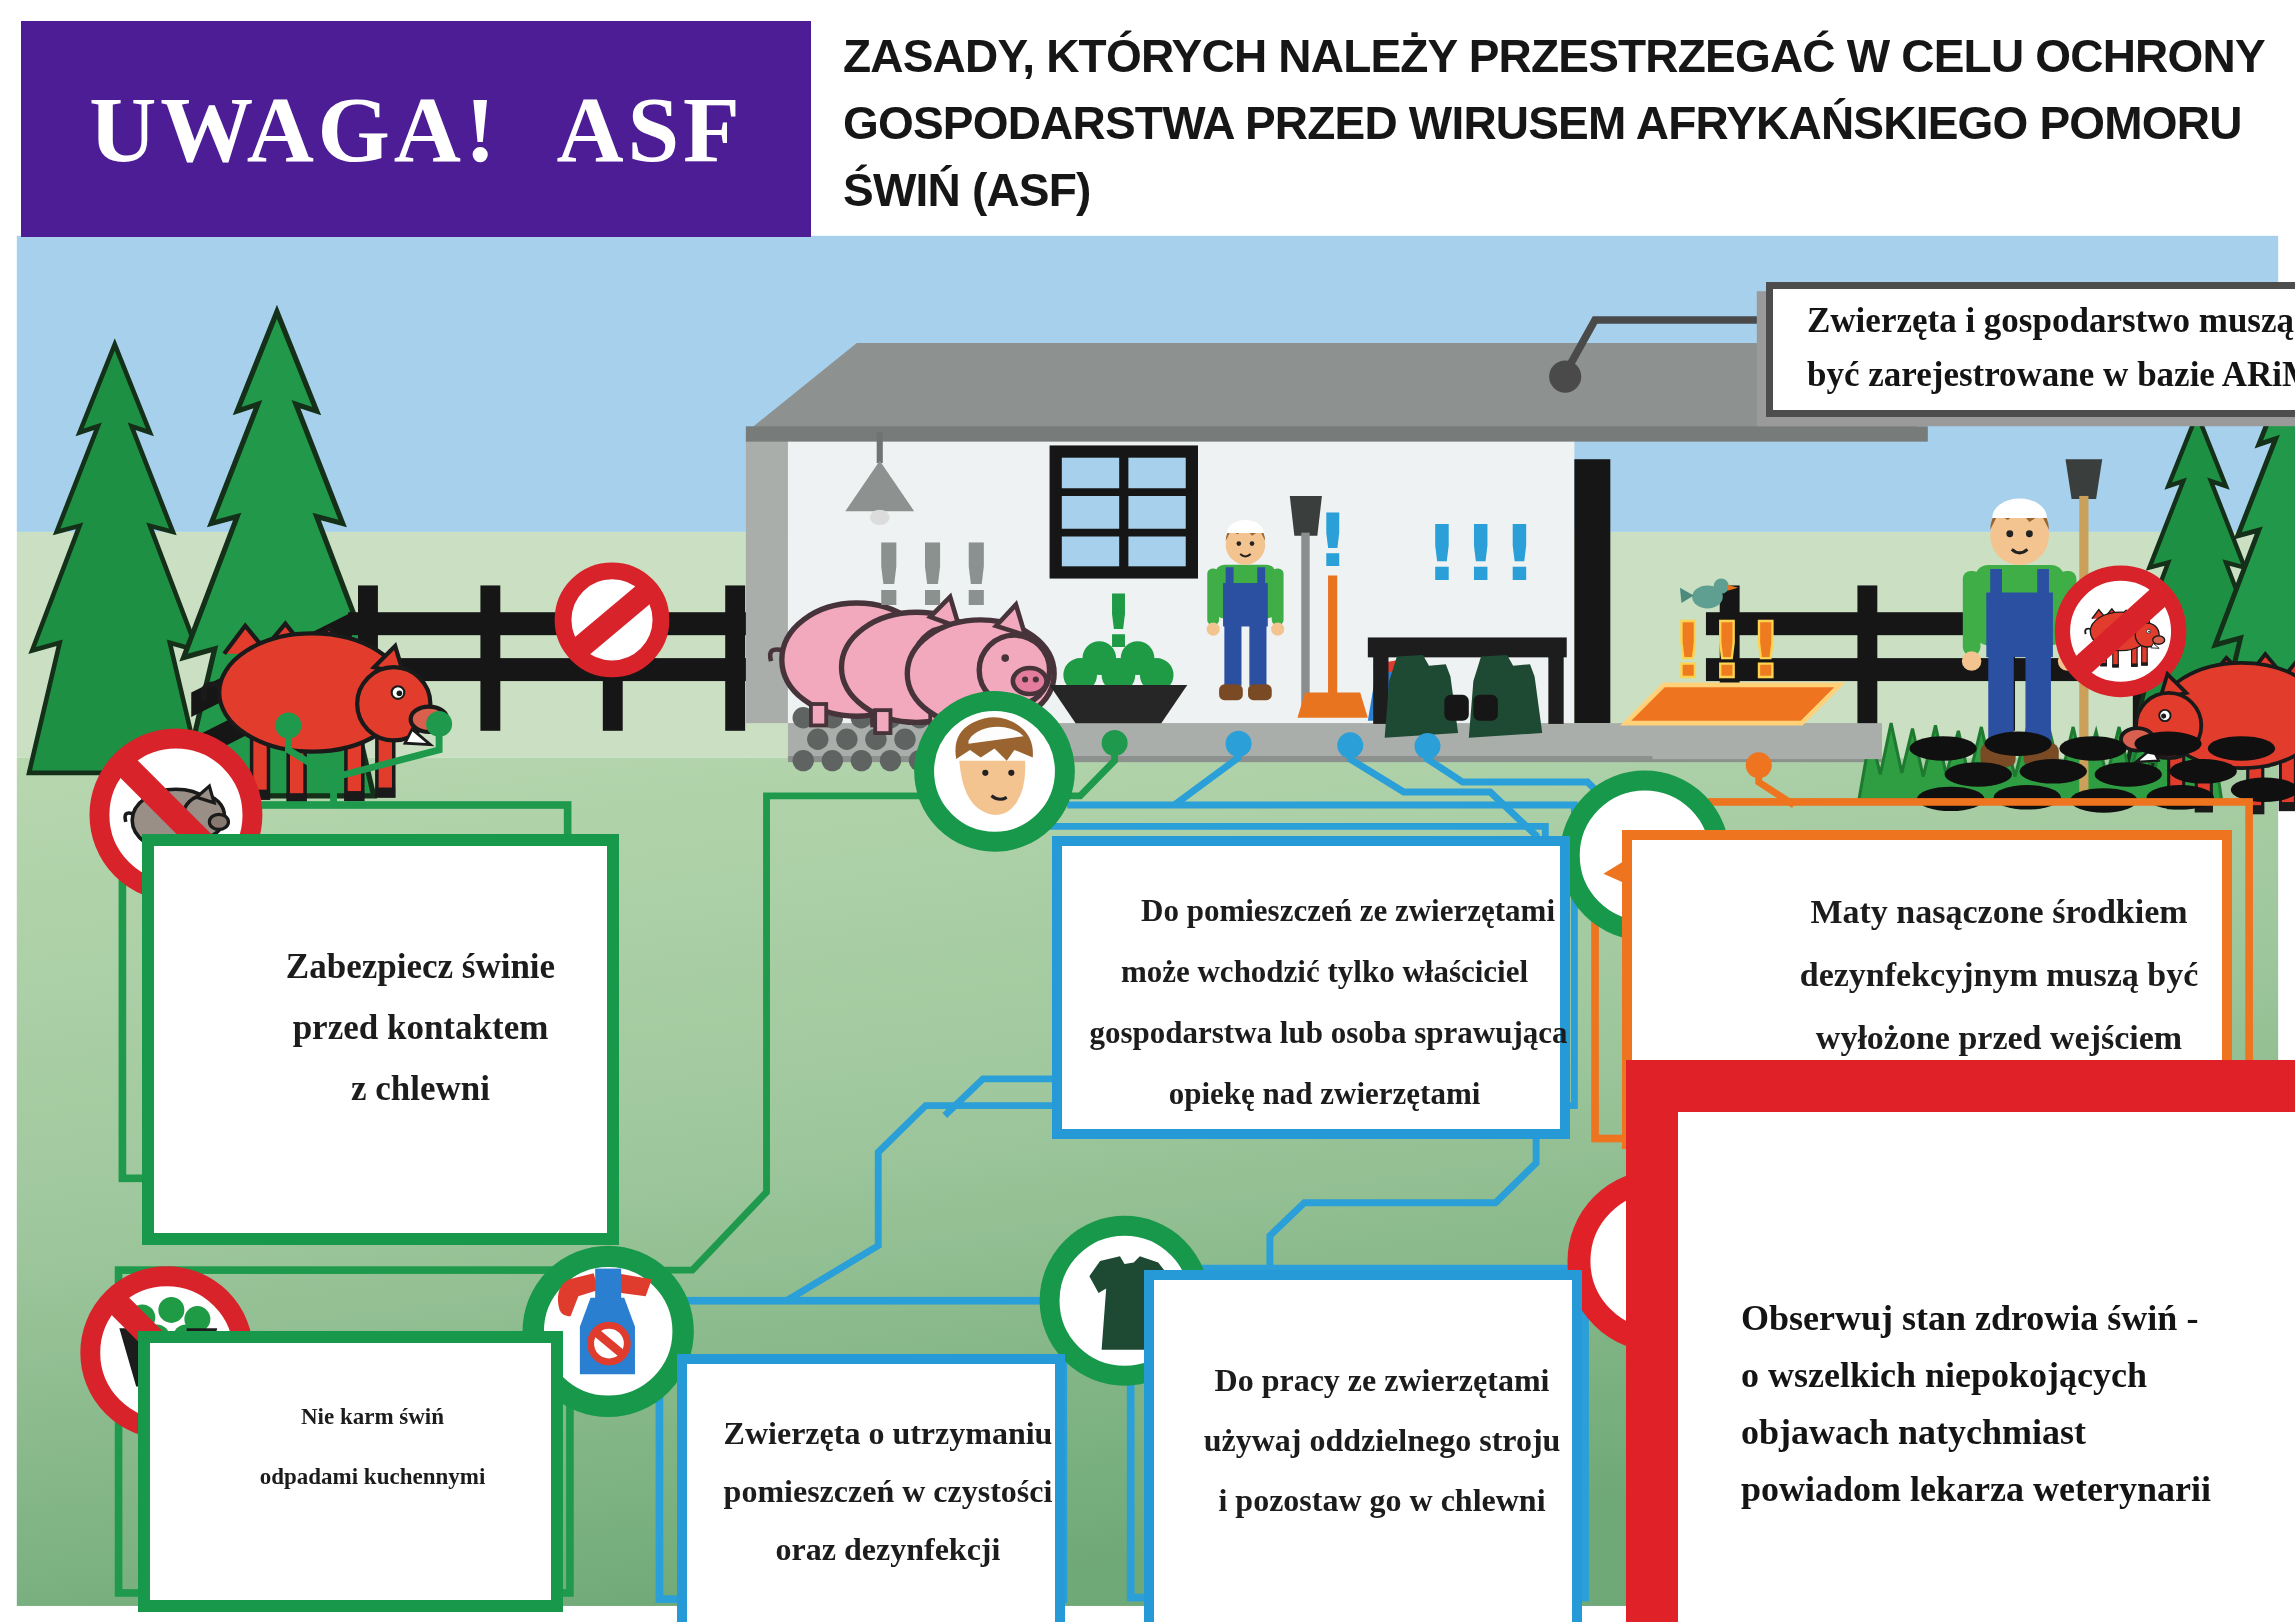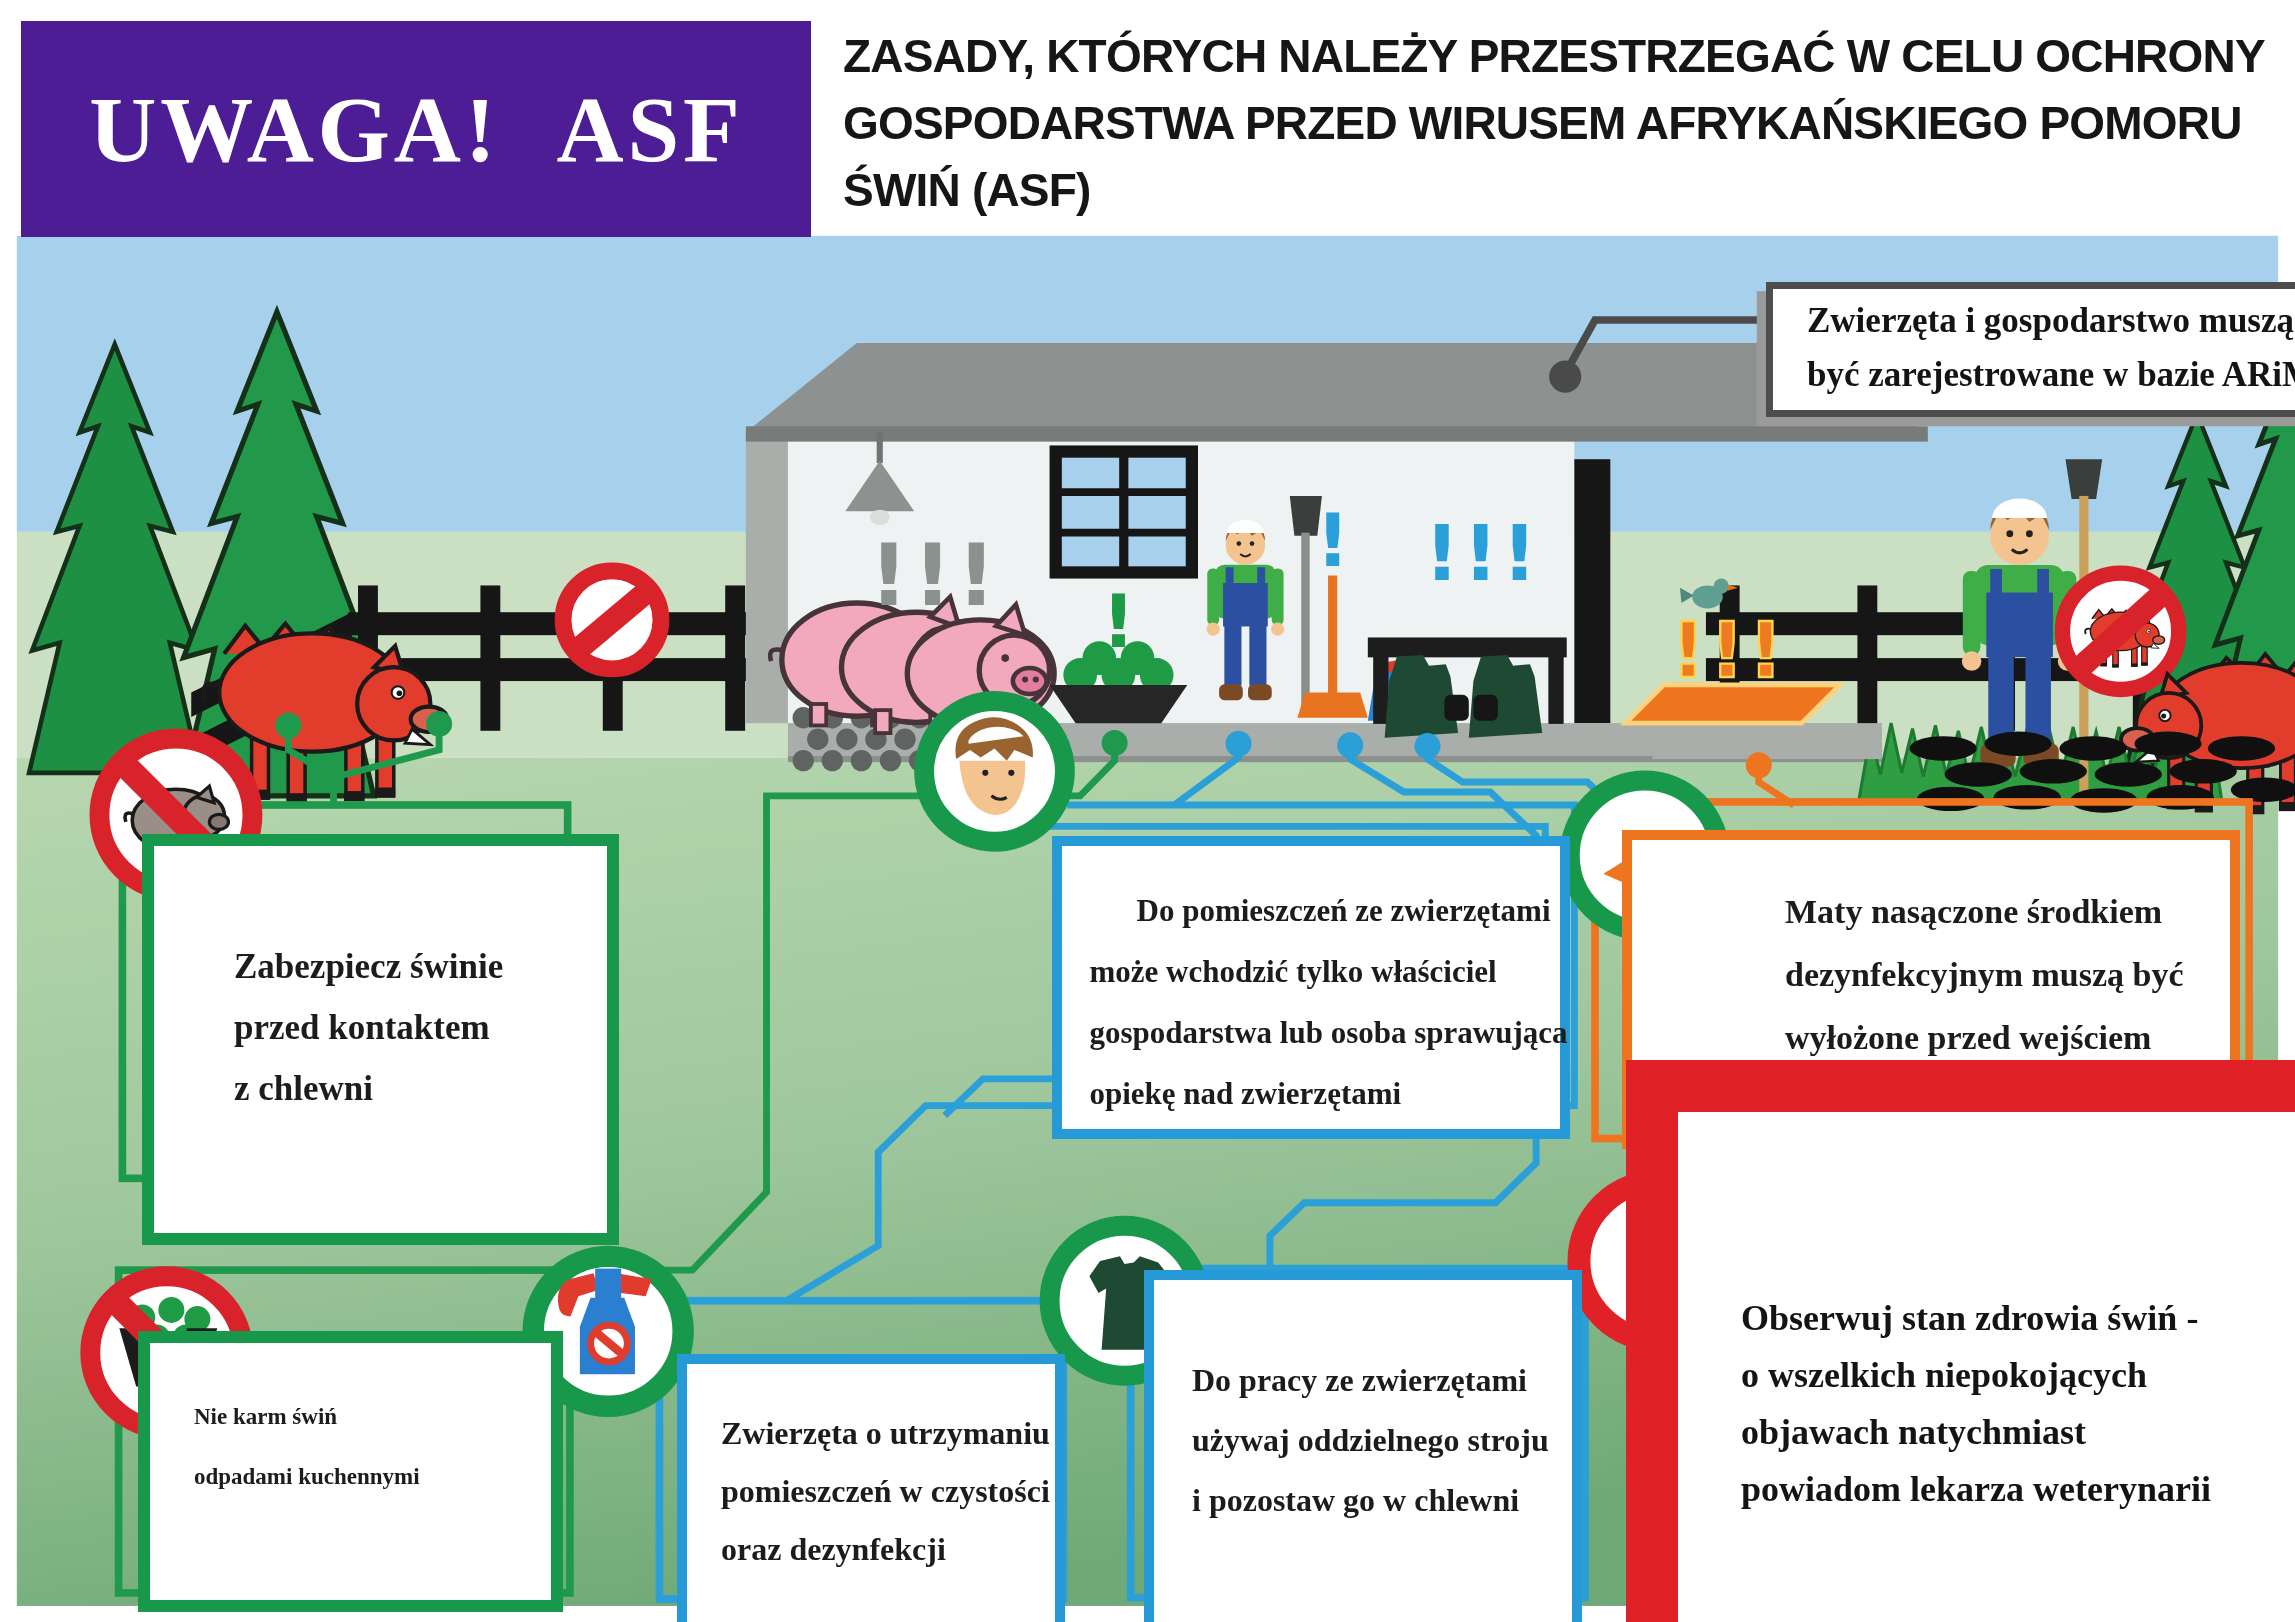--- a/index.html
+++ b/index.html
@@ -13,29 +13,29 @@
   
   #title{left:843px;top:23px;width:1439px;color:#161616;
          font-family:"Liberation Sans", sans-serif;font-weight:bold;font-size:46px;line-height:67px;}
   #title div{white-space:nowrap;letter-spacing:-0.8px;}
   
   #arimr{left:1766px;top:282px;width:507px;height:116px;background:#ffffff;
          border:7.7px solid #4d4d4d;box-shadow:-9.2px 9.2px 0 0 #9a9a9a;
          font-weight:bold;font-size:35px;line-height:54px;padding:4.6px 0 0 34px;color:#141414;}
   #arimr div{white-space:nowrap;}
   
-  .callout{background:#ffffff;color:#1c1c1c;font-weight:bold;}
+  .callout{background:#ffffff;color:#1c1c1c;font-weight:bold;text-align:center;}
   .callout div{white-space:nowrap;}
   #box1{left:142px;top:834px;width:373px;height:297px;border:12.2px solid #18984a;
         font-size:35px;line-height:61px;padding:90px 0 0 80px;}
   #box2{left:1052px;top:836px;width:470px;height:249px;border:10px solid #259ad6;
         font-size:31px;line-height:61px;padding:34px 0 0 27.5px;}
   #box2 div:first-child{padding-left:47px;}
   #box3{left:1622px;top:830px;width:428px;height:259px;border:10px solid #ee7420;
-        font-size:34px;line-height:63px;padding:40px 17px 0 153px;}
+        font-size:34px;line-height:63px;padding:40px 9px 0 153px;}
   #box4{left:138px;top:1331px;width:357px;height:213px;border:12.2px solid #18984a;
         font-size:23px;line-height:60px;padding:44px 0 0 44px;}
   #box5{left:677px;top:1354px;width:334px;height:221px;border:10px solid #259ad6;
         font-size:32px;line-height:58px;padding:40px 0 0 34px;}
   #box6{left:1144px;top:1270px;width:380px;height:279px;border:10px solid #259ad6;
         font-size:32px;line-height:60px;padding:70px 0 0 38px;}
   #box7{left:1626px;top:1060px;width:558px;height:439px;background:#ffffff;border:52px solid #e02128;
         font-size:36px;line-height:57px;padding:178px 0 0 63px;color:#141414;font-weight:bold;}
   svg text{font-family:"DejaVu Sans", sans-serif;font-weight:bold;}
 </style>

